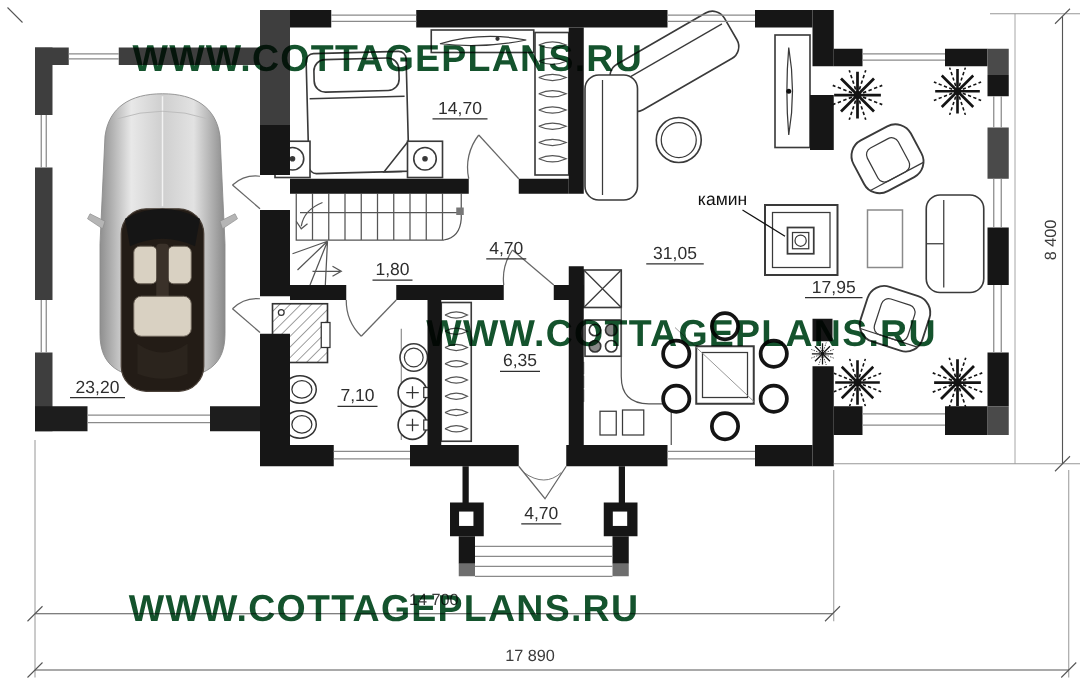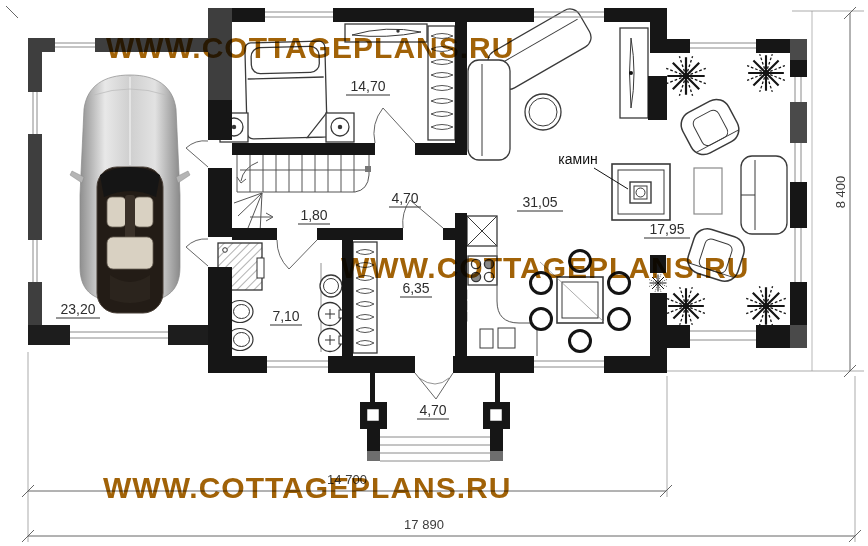--- a/index.html
+++ b/index.html
@@ -1,20 +1,20 @@
 <!DOCTYPE html>
 <html><head>
 <meta charset="utf-8">
 <style>
   html,body{margin:0;padding:0;background:#fff;}
   .stage{position:relative;width:868px;height:546px;background:#fff;overflow:hidden;
          font-family:"Liberation Sans",sans-serif;}
   .stage svg{position:absolute;left:0;top:0;}
   .wm{position:absolute;white-space:nowrap;font-weight:bold;font-size:30px;letter-spacing:1px;
-      color:#a16207;mix-blend-mode:multiply;user-select:none;}
+      color:#14532d;mix-blend-mode:multiply;user-select:none;}
   .wm-top{left:106px;top:31px;}
   .wm-mid{left:341px;top:251px;}
   .wm-bot{left:103px;top:471px;}
   text{font-family:"Liberation Sans",sans-serif;}
   .room-label{font-size:14px;fill:#2e2e2e;}
   .dim-label{font-size:13px;fill:#3c3c3c;}
   .anno-label{font-size:14px;fill:#111;}
 </style>
 </head>
 <body>

